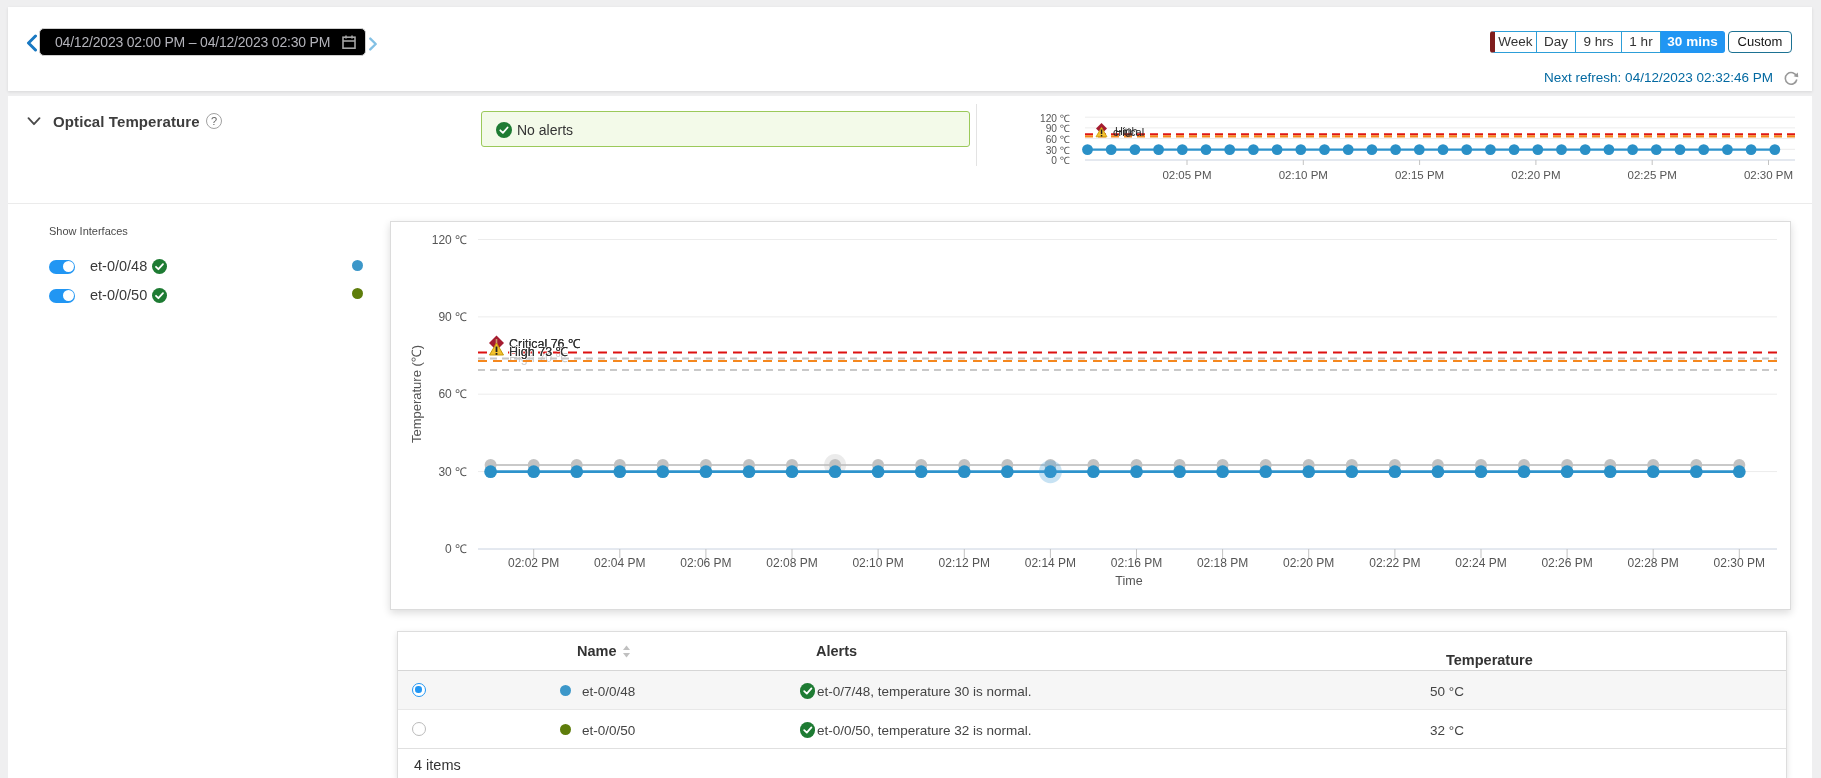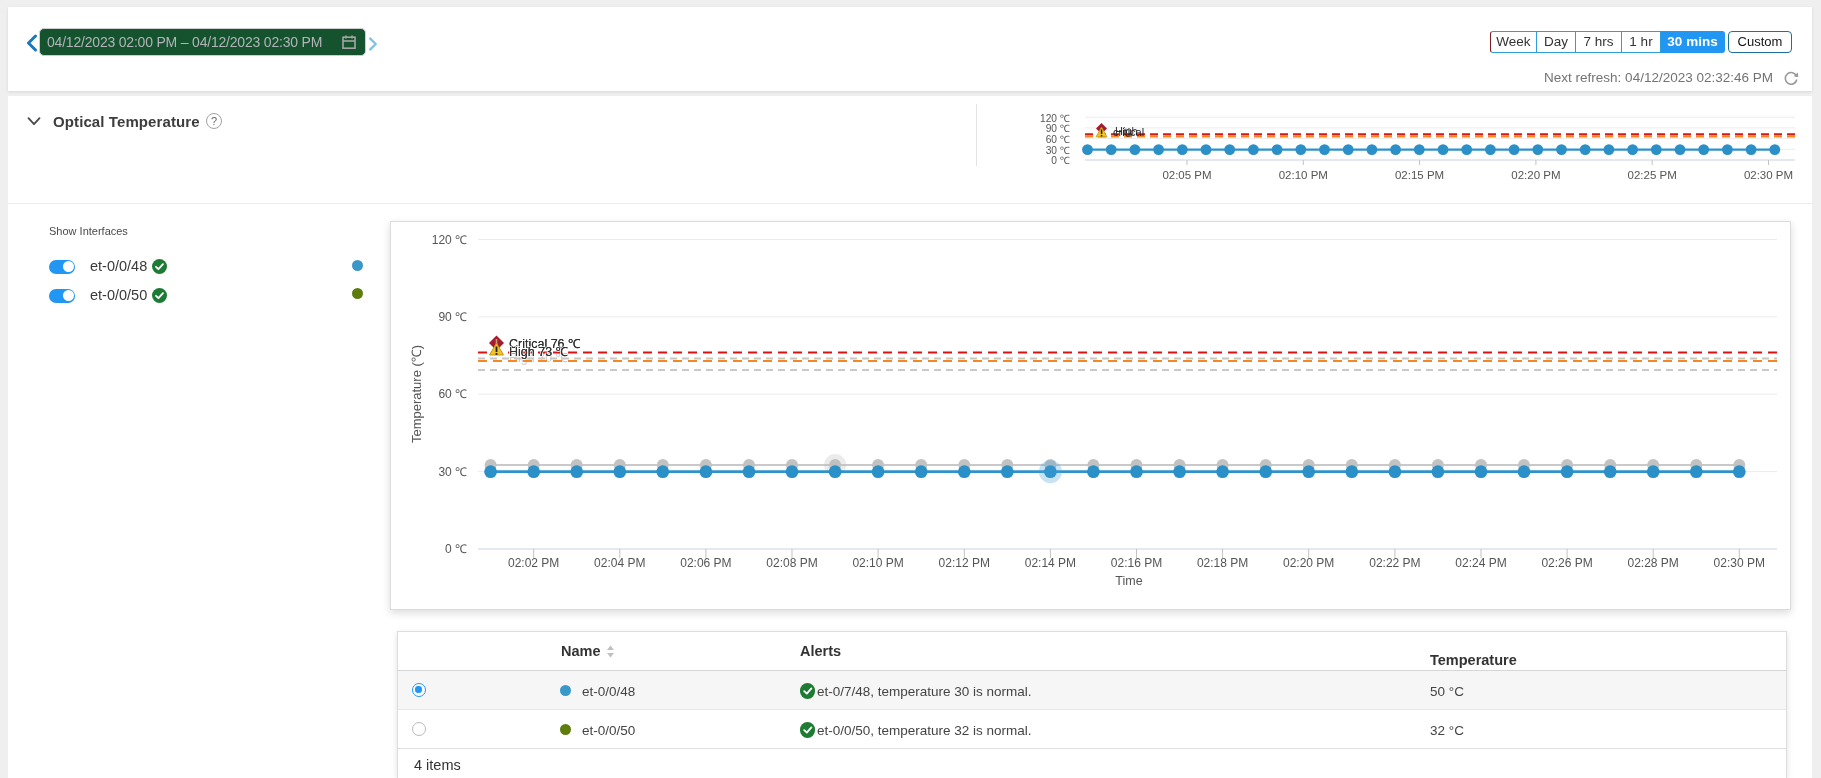--- a/index.html
+++ b/index.html
@@ -1,39 +1,39 @@
 <!DOCTYPE html>
 <html><head>
 <meta charset="utf-8">
 <style>
 * { margin:0; padding:0; box-sizing:border-box; }
 html,body { width:1821px; height:778px; overflow:hidden; background:#efeff0; font-family:"Liberation Sans",sans-serif; }
 .abs { position:absolute; }
 #card1 { position:absolute; left:8px; top:7px; width:1804px; height:84px; background:#fff; box-shadow:0 1px 3px rgba(0,0,0,0.10); }
 #card2 { position:absolute; left:8px; top:96px; width:1804px; height:682px; background:#fff; }
-#dateinput { position:absolute; left:31px; top:21px; width:327px; height:28px; background:#14532d; border:1px solid #cfcfcf; border-radius:5px; color:#b3b3ba; font-size:14px; letter-spacing:-0.2px; line-height:26px; padding-left:7px; }
+#dateinput { position:absolute; left:31px; top:21px; width:327px; height:28px; background:#000000; border:1px solid #cfcfcf; border-radius:5px; color:#b3b3ba; font-size:14px; letter-spacing:-0.2px; line-height:26px; padding-left:15px; }
 .btngroup { position:absolute; left:1482px; top:24px; height:22px; display:flex; }
 .btn { height:22px; background:#fff; border:1px solid #2d9ed8; border-left:none; color:#333; font-size:13.5px; text-align:center; line-height:20px; }
-.btn.first { border-left:1px solid #7f1d1d; border-radius:3px 0 0 3px; }
+.btn.first { border-left:5px solid #7f1d1d; border-radius:3px 0 0 3px; }
 .btn.last { border-radius:0 3px 3px 0;font-weight:bold; }
 .btn.sel { background:#2196f3; border-color:#2196f3; color:#fff; }
 #custom { position:absolute; left:1720px; top:24px; width:64px; height:22px; background:#fff; border:1px solid #1d7293; border-radius:4px; color:#141414; font-size:13px; text-align:center; line-height:20px; }
-#nextrefresh { position:absolute; left:1465px; top:63px; width:300px; text-align:right; color:#737373; font-size:13.5px; }
+#nextrefresh { position:absolute; left:1465px; top:63px; width:300px; text-align:right; color:#0369a1; font-size:13.5px; }
 #octitle { position:absolute; left:45px; top:17px; font-size:15px; font-weight:bold; color:#3d3d3d; letter-spacing:0.1px; }
 #helpicon { position:absolute; left:198px; top:17px; width:16px; height:16px; border:1px solid #a2a2a2; border-radius:50%; color:#666; font-size:11px; text-align:center; line-height:14px; }
 #noalerts { position:absolute; left:473px; top:15px; width:489px; height:36px; background:#f3fae9; border:1px solid #9bc95a; border-radius:3px; }
 .gcheck { border-radius:50%; background:#1e7b33; color:#fff; text-align:center; }
 #vdiv { position:absolute; left:968px; top:8px; width:1px; height:62px; background:#e3e3e3; }
 #hsep { position:absolute; left:0; top:107px; width:1804px; height:1px; background:#ebebeb; }
 #showint { position:absolute; left:41px; top:129px; font-size:11px; color:#4a4a4a; }
 .toggle { position:absolute; width:26px; height:14px; background:#2196f3; border-radius:7px; }
 .knob { position:absolute; right:1.5px; top:1.5px; width:11px; height:11px; background:#fff; border-radius:50%; }
 .tlabel { position:absolute; font-size:14.5px; color:#3a3a3a; }
 .ldot { position:absolute; border-radius:50%; }
-#table { position:absolute; left:389px; top:535px; width:1390px; height:148px; border-top:1px solid #ddd; border-left:1px solid #ddd; border-right:1px solid #ddd; background:#fff; box-shadow:0 2px 6px rgba(0,0,0,0.12); }
+#table { position:absolute; left:389px; top:535px; width:1390px; height:148px; border-top:1px solid #ddd; border-left:1px solid #ddd; border-right:1px solid #ddd; background:#fff; box-shadow:0 2px 6px rgba(0,0,0,0.12);padding-left:16px; }
 .th { font-weight:bold; color:#333; font-size:14.5px; position:absolute; }
 .trow { position:absolute; left:0; width:1388px; height:39px; }
 .td { position:absolute; font-size:13.5px; color:#444; }
 </style>
 </head>
 <body>
 <div id="card1">
   <svg class="abs" style="left:18px;top:27px" width="12" height="18" viewBox="0 0 12 18">
       <polyline points="9.5,2 2.5,9 9.5,16" fill="none" stroke="#1878c2" stroke-width="3" stroke-linecap="round" stroke-linejoin="round"></polyline>
     </svg>
@@ -43,38 +43,46 @@
       <line x1="1" y1="6" x2="13" y2="6" stroke="#a5a5a5" stroke-width="1.6"></line>
       <line x1="4" y1="0.5" x2="4" y2="3.5" stroke="#a5a5a5" stroke-width="1.6"></line>
       <line x1="10" y1="0.5" x2="10" y2="3.5" stroke="#a5a5a5" stroke-width="1.6"></line>
     </svg>
   <svg class="abs" style="left:360px;top:30px" width="10" height="14" viewBox="0 0 12 18">
       <polyline points="2.5,2 9.5,9 2.5,16" fill="none" stroke="#82c0e4" stroke-width="3" stroke-linecap="round" stroke-linejoin="round"></polyline>
     </svg>
   <div class="btngroup">
     <div class="btn first" style="width:47px">Week</div>
     <div class="btn" style="width:39px">Day</div>
-    <div class="btn" style="width:46px">7 hrs</div>
+    <div class="btn" style="width:46px">9 hrs</div>
     <div class="btn" style="width:39px">1 hr</div>
     <div class="btn sel last" style="width:64px">30 mins</div>
   </div>
   <div id="custom">Custom</div>
   <div id="nextrefresh">Next refresh: 04/12/2023 02:32:46 PM</div>
   <svg class="abs" style="left:1775px;top:63px" width="16" height="16" viewBox="0 0 16 16">
       <path d="M 13.6 6.5 A 5.8 5.8 0 1 0 13.8 9.5" fill="none" stroke="#999" stroke-width="1.6"></path>
       <path d="M 14.8 2.5 L 15.3 7.3 L 10.6 6.2 Z" fill="#999"></path>
     </svg>
 </div>
 
 <div id="card2">
   <svg class="abs" style="left:19px;top:21px" width="14" height="9" viewBox="0 0 14 9">
       <polyline points="1.5,1.2 7,7.2 12.5,1.2" fill="none" stroke="#4a4a4a" stroke-width="1.8" stroke-linecap="round" stroke-linejoin="round"></polyline>
     </svg>
   <div id="octitle">Optical Temperature</div>
   <div id="helpicon">?</div>
+  <div id="noalerts">
+    <div class="gcheck" style="position:absolute;left:14px;top:10px;width:16px;height:16px">
+        <svg width="16" height="16" viewBox="0 0 16 16" style="position:absolute;left:0;top:0">
+          <polyline points="4.3,8.3 6.9,10.8 11.6,5.5" fill="none" stroke="#fff" stroke-width="1.8" stroke-linecap="round" stroke-linejoin="round"></polyline>
+        </svg>
+      </div>
+    <span style="position:absolute;left:35px;top:10px;font-size:14px;color:#333">No alerts</span>
+  </div>
   <div id="vdiv"></div>
   <div id="hsep"></div>
   <div id="showint">Show Interfaces</div>
   <div class="toggle" style="left:41px;top:163.5px">
       <div class="knob"></div>
     </div>
   <div class="tlabel" style="left:82px;top:162px">et-0/0/48</div>
   <div class="gcheck" style="position:absolute;left:143.5px;top:163px;width:15px;height:15px">
       <svg width="15" height="15" viewBox="0 0 15 15" style="position:absolute;left:0;top:0">
         <polyline points="4,7.8 6.4,10.2 11,5.2" fill="none" stroke="#fff" stroke-width="1.8" stroke-linecap="round" stroke-linejoin="round"></polyline>

